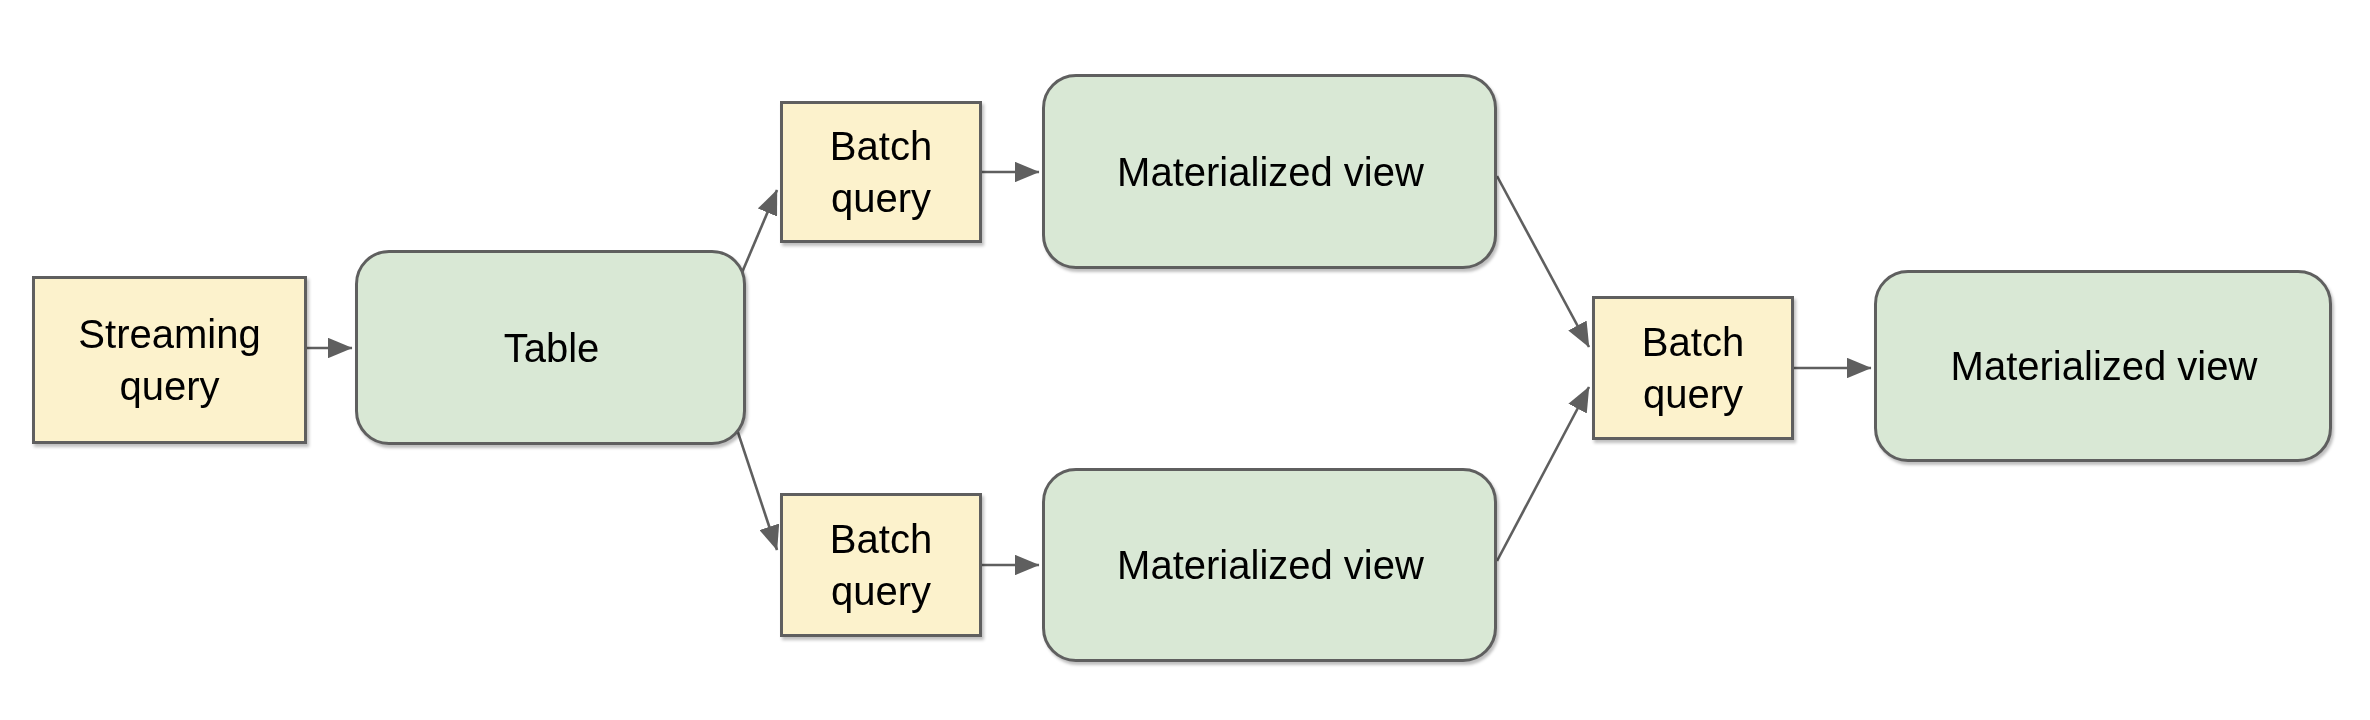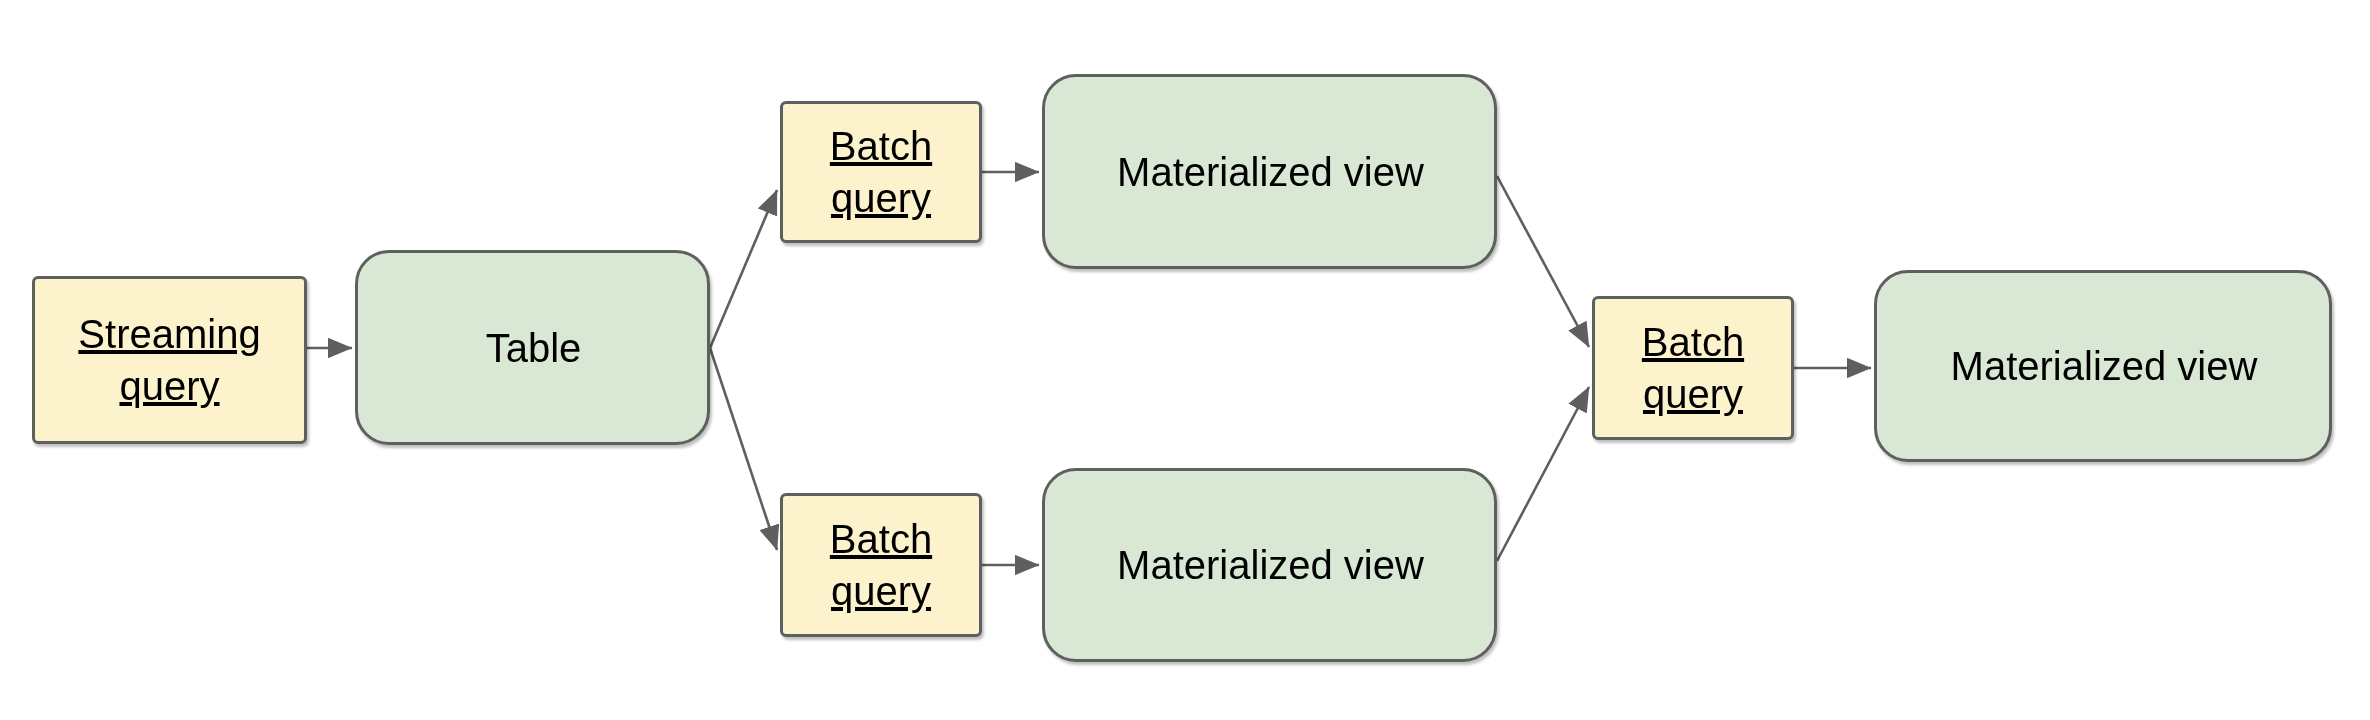--- a/index.html
+++ b/index.html
@@ -35,22 +35,21 @@
     text-align: center;
     font-size: 40px;
     line-height: 1.3;
     color: var(--text-color, #000000);
     padding: 0 10px;
     box-shadow: 2px 3px 3px rgba(0,0,0,0.25);
   }
   .process-yellow {
     background: var(--yellow-fill, #fcf2cc);
     border: 3px solid var(--border-color, #5f5f5f);
-    border-radius: 6px;
-    text-decoration: underline;
+    border-radius: 0;
   }
   .entity-green {
     background: var(--green-fill, #d9e8d5);
     border: 3px solid var(--border-color, #5f5f5f);
     border-radius: 34px;
     padding-left: 12px;
   }
   .label { display: inline-block; }
 </style>
 </head>
@@ -71,21 +70,21 @@
       <line x1="982" y1="565" x2="1039" y2="565" marker-end="url(#arrowhead)"></line>
       <line x1="1497" y1="176" x2="1589" y2="347" marker-end="url(#arrowhead)"></line>
       <line x1="1497" y1="561" x2="1589" y2="387" marker-end="url(#arrowhead)"></line>
       <line x1="1794" y1="368" x2="1871" y2="368" marker-end="url(#arrowhead)"></line>
     </svg>
 
   <div class="node process-yellow" style="left: 32px; top: 276px; width: 275px; height: 168px;">
     <span class="label">Streaming query</span>
   </div>
 
-  <div class="node entity-green" style="left: 355px; top: 250px; width: 355px; height: 195px;">
+  <div class="node entity-green" style="left: 355px; top: 250px; width: 391px; height: 195px;">
     <span class="label">Table</span>
   </div>
 
   <div class="node process-yellow" style="left: 780px; top: 101px; width: 202px; height: 142px;">
     <span class="label">Batch query</span>
   </div>
 
   <div class="node entity-green" style="left: 1042px; top: 74px; width: 455px; height: 195px;">
     <span class="label">Materialized view</span>
   </div>

